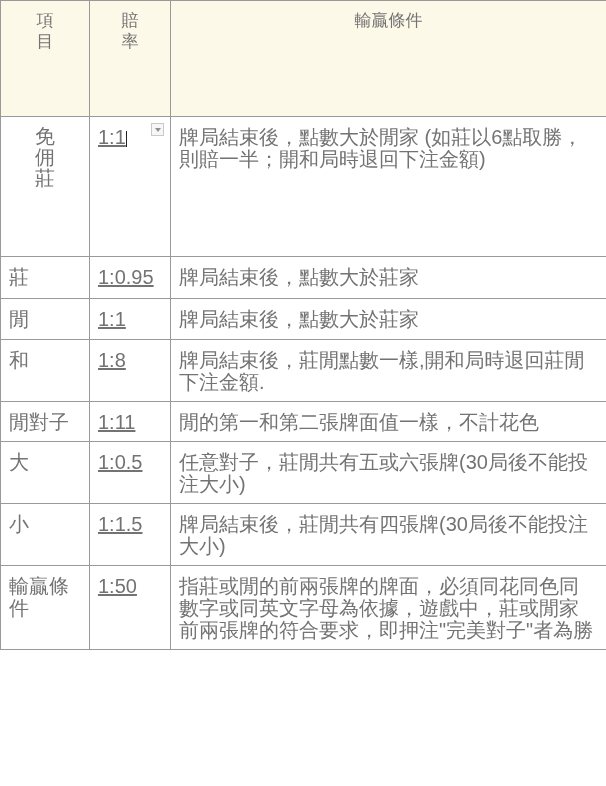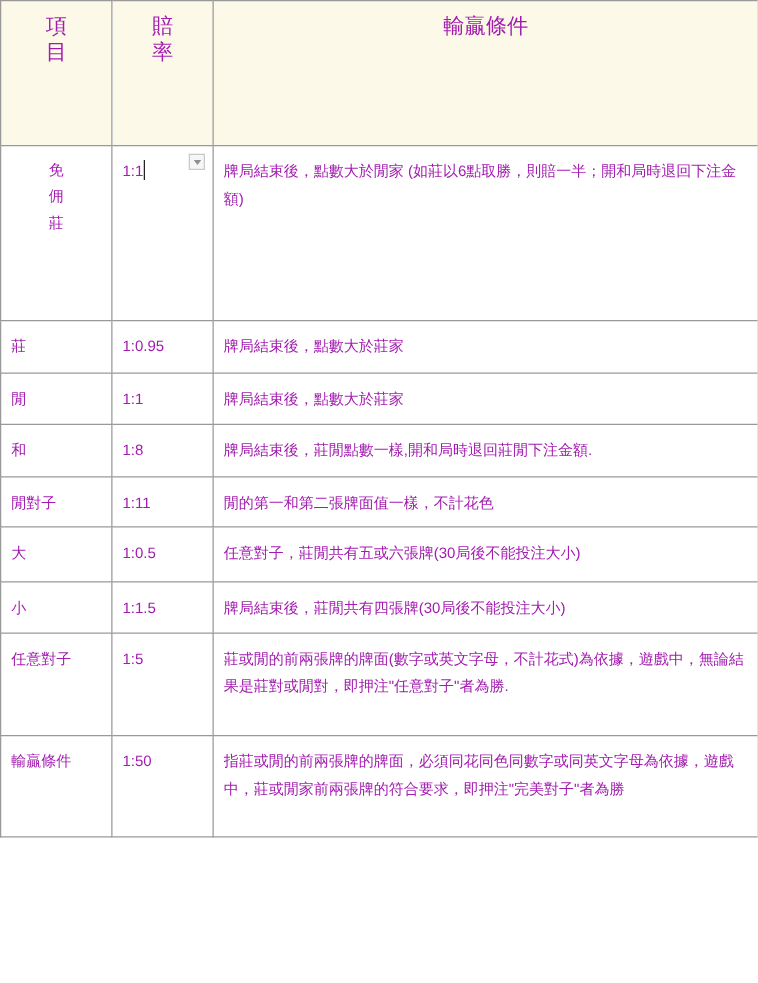--- a/index.html
+++ b/index.html
@@ -8,30 +8,30 @@
     background: #ffffff;
     width: 606px;
     height: 786px;
     overflow: hidden;
     font-family: "Liberation Sans", sans-serif;
   }
   table.odds-table {
     border-collapse: collapse;
     width: 606px;
     table-layout: fixed;
-    color: #a21caf;
+    color: #737373;
     border-radius: 10px;
   }
   table.odds-table th,
   table.odds-table td {
     border: 1px solid #999999;
     vertical-align: top;
     padding: 9px 8px 8px 8px;
     font-weight: normal;
-    font-size: 12px;
+    font-size: 20px;
     line-height: 22px;
     overflow: hidden;
   }
   table.odds-table th {
     background: #fdf9e9;
     font-size: 17px;
     line-height: 21px;
   }
   
   .center-shift {
@@ -42,20 +42,21 @@
   .vert {
     display: inline-block;
     width: 1.1em;
     word-break: break-all;
     text-align: center;
     line-height: 21px;
   }
   td.odds-cell {
     word-break: break-all;
     position: relative;
+    text-decoration: underline;
   }
   .caret {
     display: inline-block;
     width: 1px;
     height: 16px;
     background: #222222;
     vertical-align: -3px;
   }
   .cell-dropdown {
     position: absolute;
@@ -140,25 +141,20 @@
     <td><span>任意對子，莊閒共有五或六張牌(30局後不能投注大小)</span></td>
   </tr>
 
   <tr style="height:41px">
     <td><span>小</span></td>
     <td class="odds-cell"><span>1:1.5</span></td>
     <td><span>牌局結束後，莊閒共有四張牌(30局後不能投注大小)</span></td>
   </tr>
 
 
-  <tr style="height:82px">
-    <td><span>任意對子</span></td>
-    <td class="odds-cell"><span>1:5</span></td>
-    <td><span>莊或閒的前兩張牌的牌面(數字或英文字母，不計花式)為依據，遊戲中，無論結果是莊對或閒對，即押注"任意對子"者為勝.</span></td>
-  </tr>
 
   <tr style="height:81px">
     <td><span>輸贏條件</span></td>
     <td class="odds-cell"><span>1:50</span></td>
     <td><span>指莊或閒的前兩張牌的牌面，必須同花同色同數字或同英文字母為依據，遊戲中，莊或閒家前兩張牌的符合要求，即押注"完美對子"者為勝</span></td>
   </tr>
 
 </tbody>
   </table>
 

